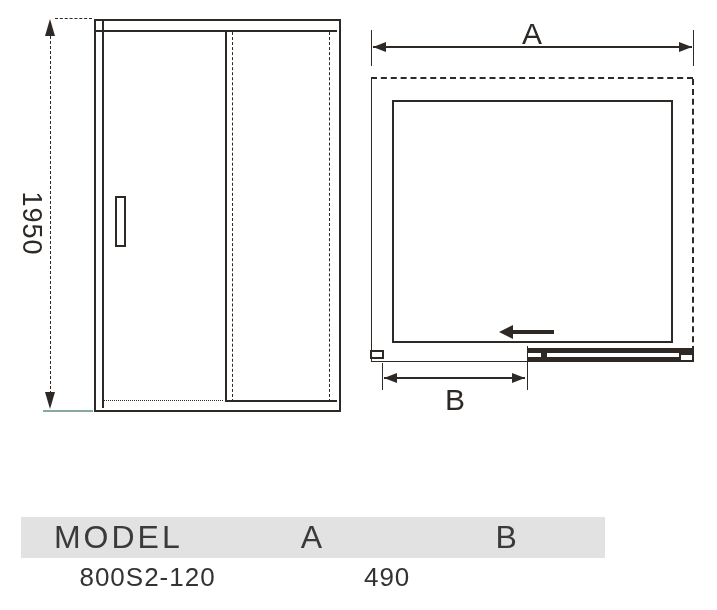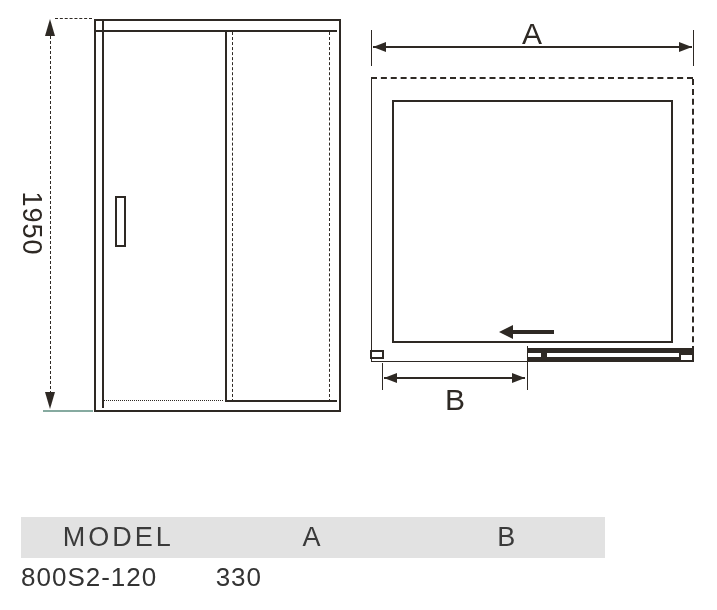--- a/index.html
+++ b/index.html
@@ -28,24 +28,24 @@
   .arr.right{border-top:5px solid transparent;border-bottom:5px solid transparent;border-left:13px solid #2e2924;}
   .arr.bigleft{border-top:7px solid transparent;border-bottom:7px solid transparent;border-right:14px solid #2e2924;}
   
   .dim-label{position:absolute;font-size:30px;color:#2e2924;text-align:center;}
   .vlabel-wrap{position:absolute;left:4px;top:168px;width:54px;height:110px;
     display:flex;align-items:center;justify-content:center;}
   .vlabel{font-size:27px;color:#2e2924;transform:rotate(90deg);white-space:nowrap;letter-spacing:1px;}
   
   .spec-header{position:absolute;left:21px;top:517px;width:584px;height:41px;
     background:#e2e2e2;display:grid;grid-template-columns:1fr 1fr 1fr;align-items:center;}
-  .spec-header .cell{font-size:27px;letter-spacing:3px;color:#3a3a3a;text-align:center;}
+  .spec-header .cell{font-size:32px;letter-spacing:3px;color:#3a3a3a;text-align:center;}
   .spec-row{position:absolute;left:21px;top:560px;width:584px;height:34px;
     display:grid;grid-template-columns:1fr 1fr 1fr;align-items:center;}
-  .spec-row .cell{font-size:26px;color:#333333;text-align:left;letter-spacing:1px;}
+  .spec-row .cell{font-size:26px;color:#333333;text-align:right;letter-spacing:1px;}
 </style>
 </head>
 <body>
 
 <div class="canvas">
 
   <div>
 
     <div class="rect" style="left:94px;top:19px;width:243px;height:389px;"></div>
 
@@ -108,16 +108,16 @@
     <div class="dim-label" style="left:435px;top:383px;width:40px;">B</div>
   </div>
 
   <div class="spec-header">
     <div class="cell">MODEL</div>
     <div class="cell">A</div>
     <div class="cell">B</div>
   </div>
   <div class="spec-row">
     <div class="cell">800S2-120</div>
-    <div class="cell">330</div>
+    <div class="cell">490</div>
   </div>
 
 </div>
 
 </body></html>

